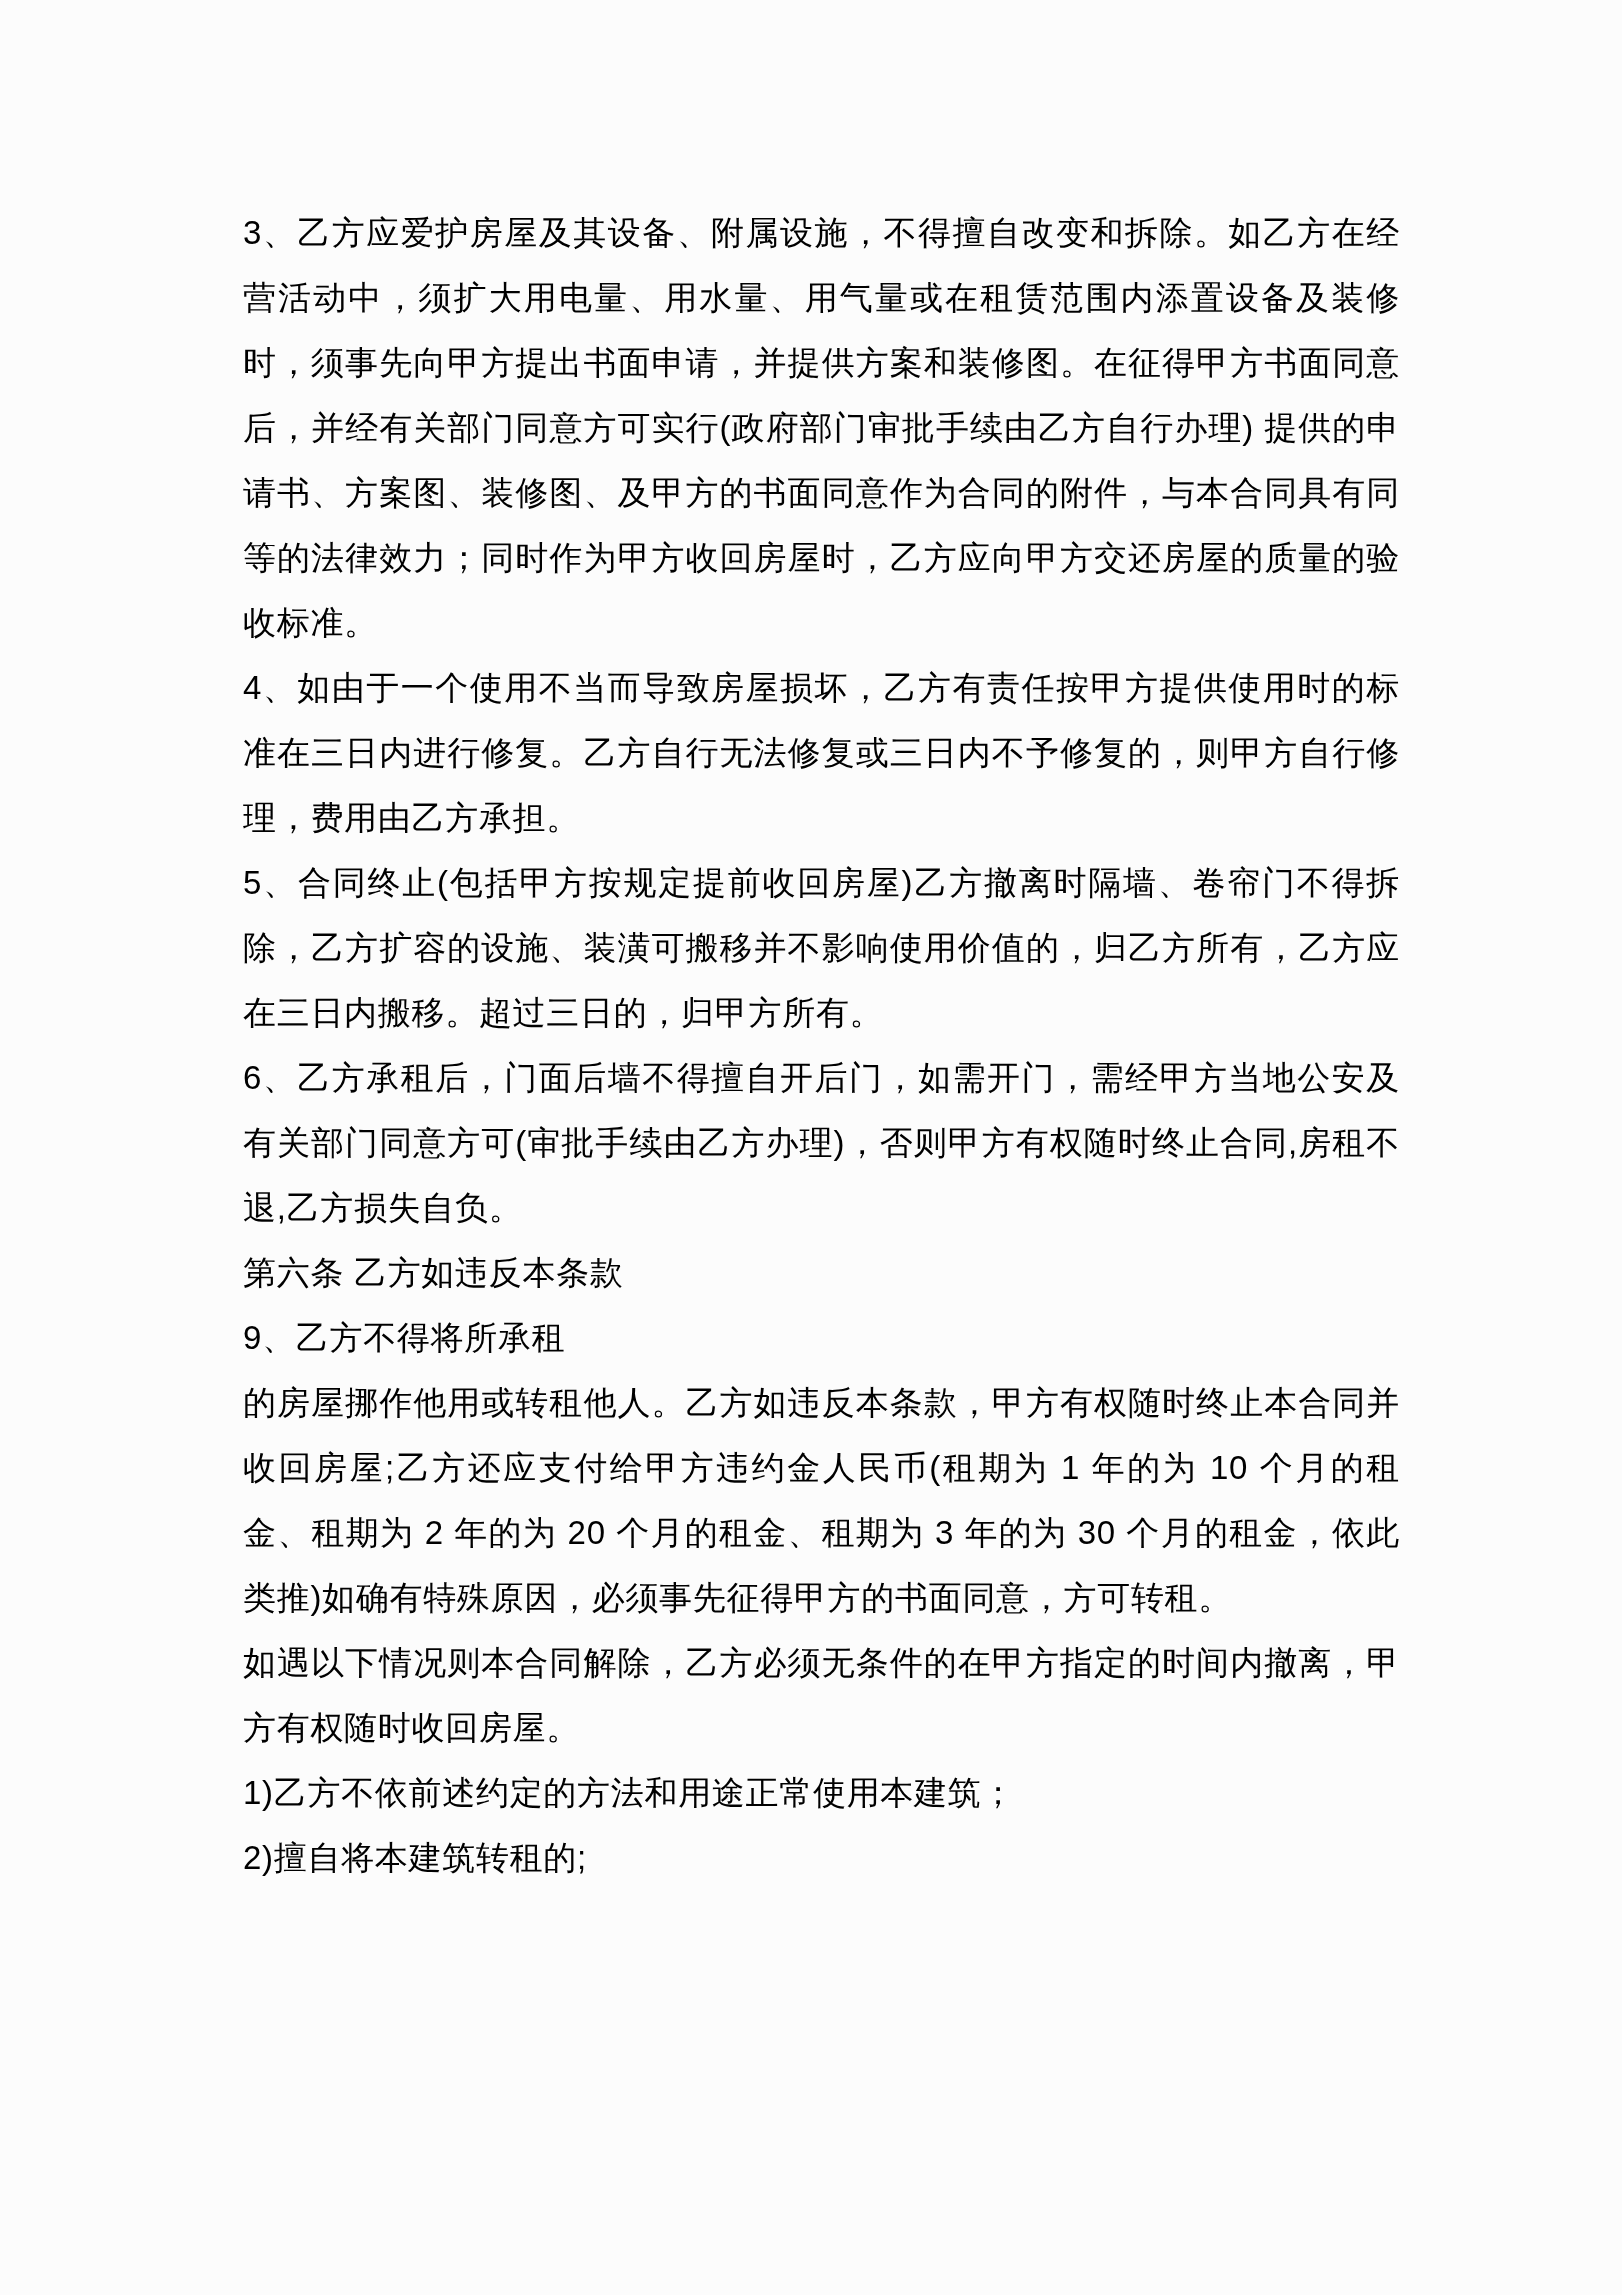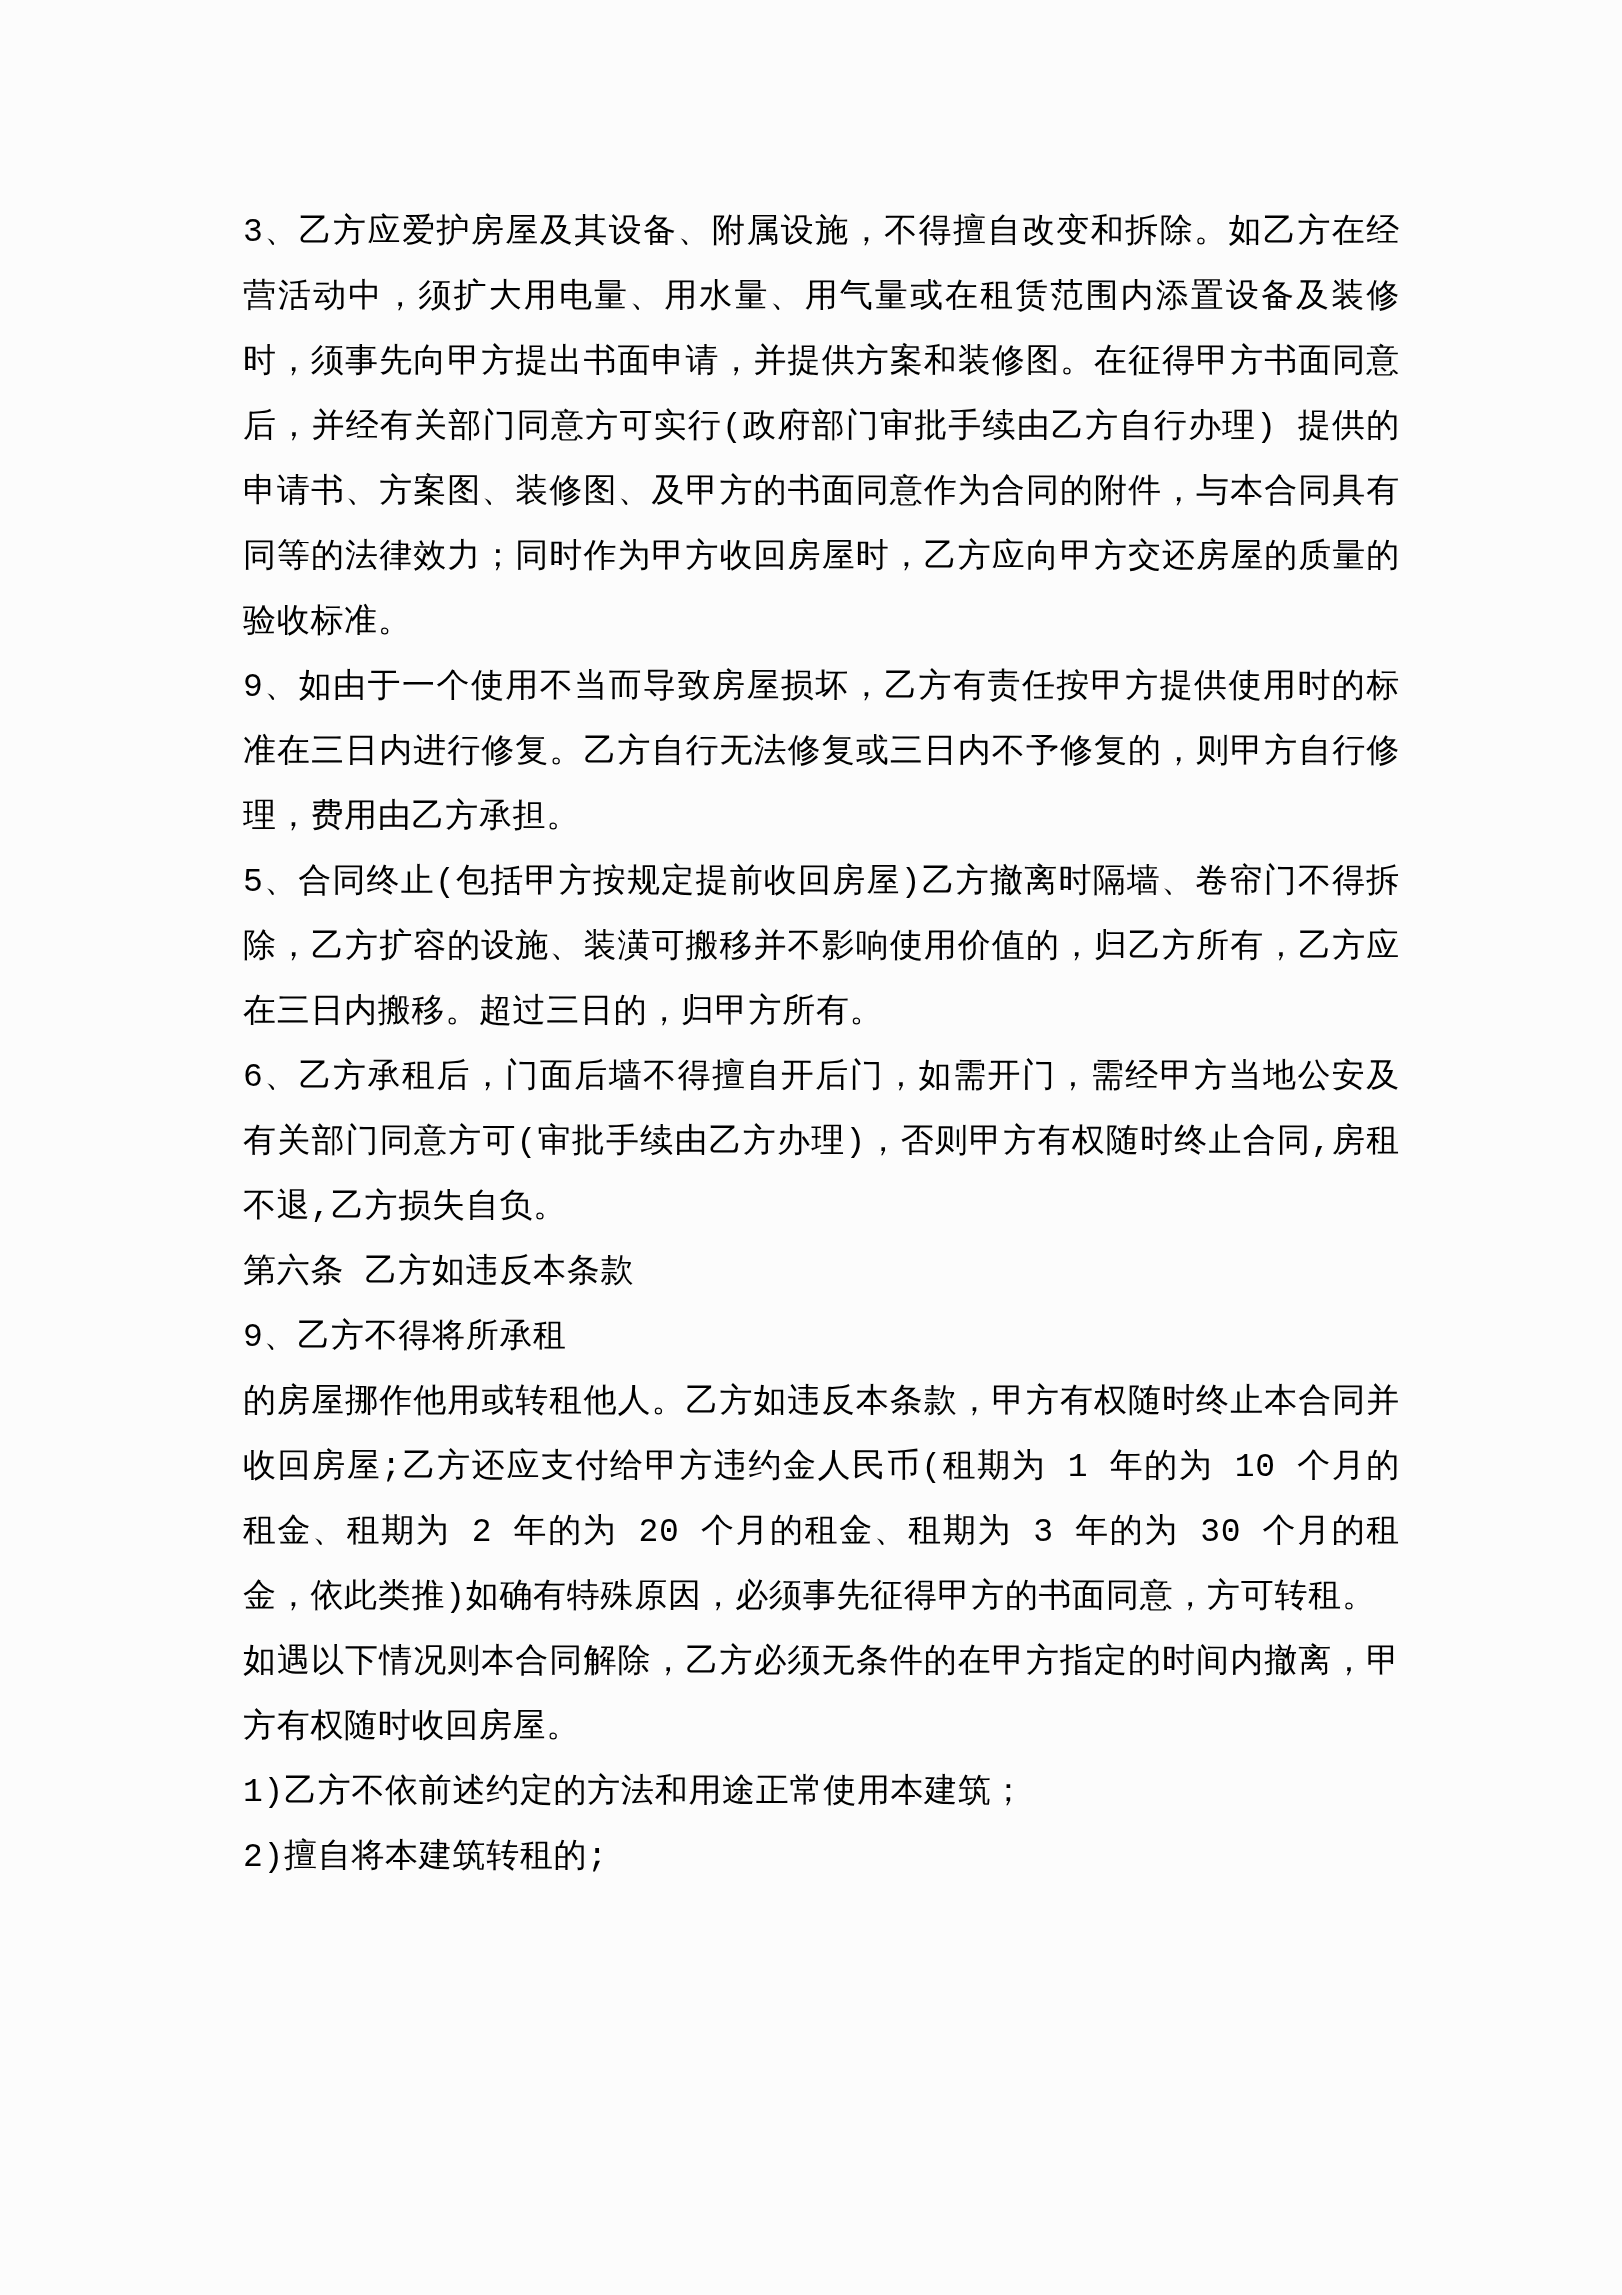--- a/index.html
+++ b/index.html
@@ -19,41 +19,41 @@
     top: 0;
     width: 1623px;
     height: 2295px;
     background: #fcfcfc;
   }
   .text-block {
     position: absolute;
     left: 243px;
     top: 200px;
     width: 1157px;
-    font-family: Liberation Mono, monospace;
+    font-family: Liberation Sans, sans-serif;
     font-size: 33px;
     line-height: 65px;
     color: #000000;
     text-align: justify;
     text-justify: inter-ideograph;
     letter-spacing: 0.7px;
     word-break: break-all;
   }
   .text-block p {
     margin: 0;
     padding: 0;
   }
 </style>
 </head>
 <body>
 
 <div class="page" style="background: rgb(252, 252, 252);">
   <div class="text-block" style="color: rgb(0, 0, 0);">
       <p>3、乙方应爱护房屋及其设备、附属设施，不得擅自改变和拆除。如乙方在经营活动中，须扩大用电量、用水量、用气量或在租赁范围内添置设备及装修时，须事先向甲方提出书面申请，并提供方案和装修图。在征得甲方书面同意后，并经有关部门同意方可实行(政府部门审批手续由乙方自行办理) 提供的申请书、方案图、装修图、及甲方的书面同意作为合同的附件，与本合同具有同等的法律效力；同时作为甲方收回房屋时，乙方应向甲方交还房屋的质量的验收标准。</p>
-      <p>9、如由于一个使用不当而导致房屋损坏，乙方有责任按甲方提供使用时的标准在三日内进行修复。乙方自行无法修复或三日内不予修复的，则甲方自行修理，费用由乙方承担。</p>
+      <p>4、如由于一个使用不当而导致房屋损坏，乙方有责任按甲方提供使用时的标准在三日内进行修复。乙方自行无法修复或三日内不予修复的，则甲方自行修理，费用由乙方承担。</p>
       <p>5、合同终止(包括甲方按规定提前收回房屋)乙方撤离时隔墙、卷帘门不得拆除，乙方扩容的设施、装潢可搬移并不影响使用价值的，归乙方所有，乙方应在三日内搬移。超过三日的，归甲方所有。</p>
       <p>6、乙方承租后，门面后墙不得擅自开后门，如需开门，需经甲方当地公安及有关部门同意方可(审批手续由乙方办理)，否则甲方有权随时终止合同,房租不退,乙方损失自负。</p>
       <p>第六条 乙方如违反本条款</p>
       <p>9、乙方不得将所承租</p>
       <p>的房屋挪作他用或转租他人。乙方如违反本条款，甲方有权随时终止本合同并收回房屋;乙方还应支付给甲方违约金人民币(租期为 1 年的为 10 个月的租金、租期为 2 年的为 20 个月的租金、租期为 3 年的为 30 个月的租金，依此类推)如确有特殊原因，必须事先征得甲方的书面同意，方可转租。</p>
       <p>如遇以下情况则本合同解除，乙方必须无条件的在甲方指定的时间内撤离，甲方有权随时收回房屋。</p>
       <p>1)乙方不依前述约定的方法和用途正常使用本建筑；</p>
       <p>2)擅自将本建筑转租的;</p>
     </div>
 </div>

